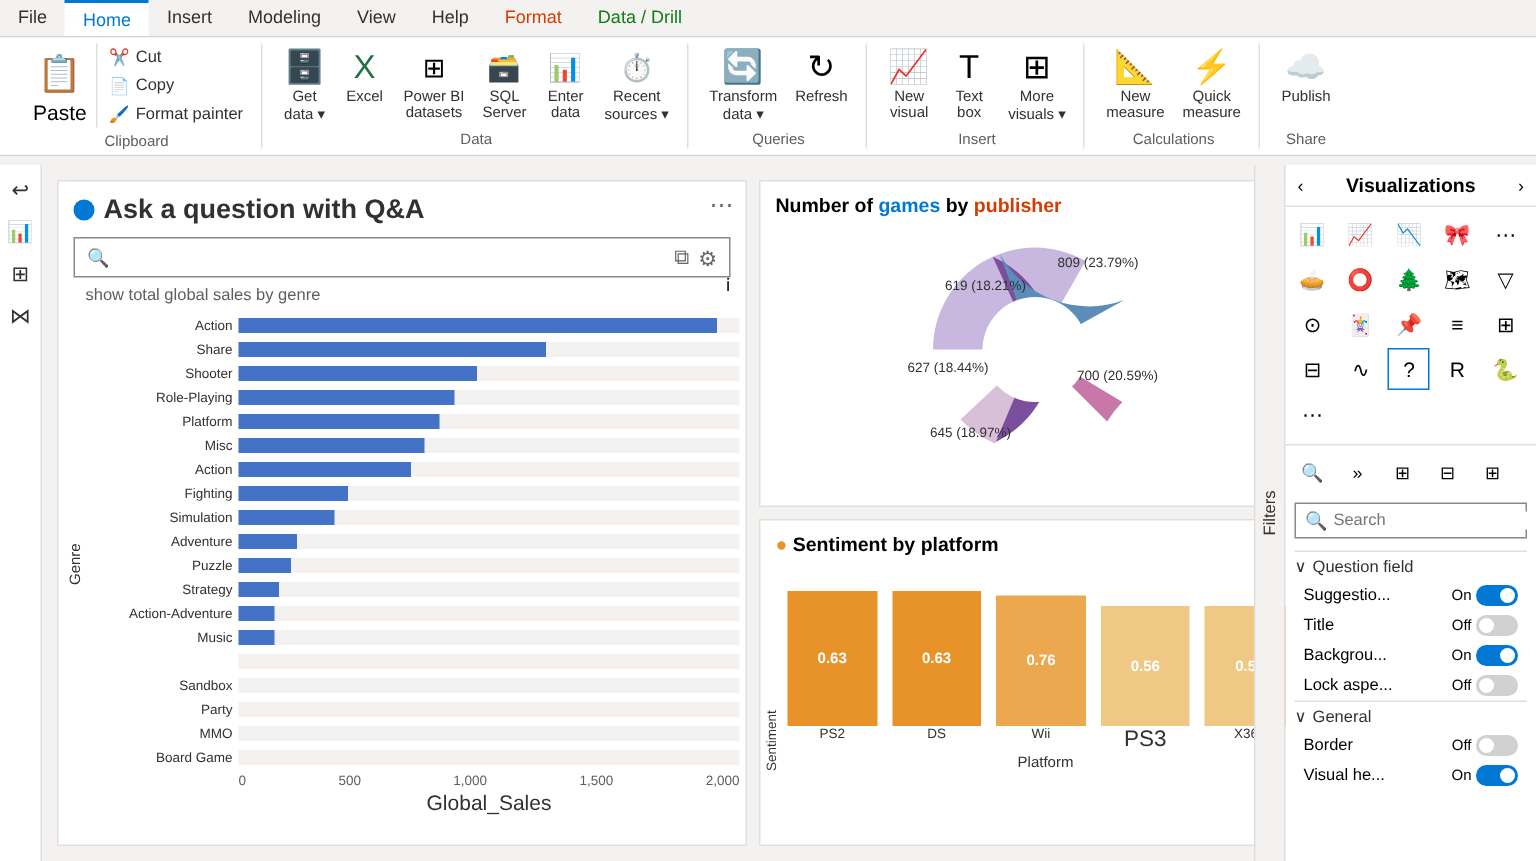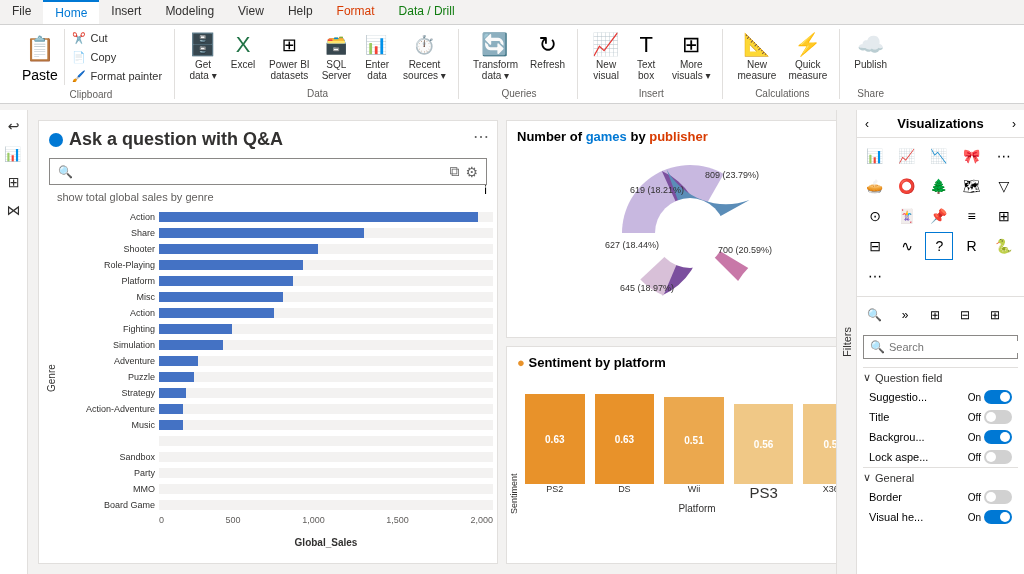--- a/index.html
+++ b/index.html
@@ -45,21 +45,21 @@
     .qa-circle { width: 14px; height: 14px; border-radius: 50%; background: #0078d4; }
     .qa-title { font-size: 18px; font-weight: 600; color: #323130; }
     .qa-input-row { display: flex; align-items: center; margin: 4px 10px; border: 1px solid #8a8886; padding: 4px 8px; gap: 6px; }
     .qa-input { flex: 1; border: none; outline: none; font-size: 12px; color: #323130; }
     .qa-suggestion { font-size: 11px; color: #605e5c; padding: 2px 18px 4px; cursor: pointer; }
     .bar-row { display: flex; align-items: center; height: 16px; }
     .bar-label { width: 100px; text-align: right; font-size: 9px; color: #323130; padding-right: 4px; overflow: hidden; text-overflow: ellipsis; white-space: nowrap; }
     .bar-container { flex: 1; height: 10px; background: #f3f2f1; position: relative; }
     .bar-fill { height: 100%; background: #4472c4; }
     .bar-axis { display: flex; justify-content: space-between; margin-left: 100px; font-size: 9px; color: #605e5c; padding-top: 2px; }
-    .axis-label { font-size: 10px; text-align: center; color: #323130; margin-top: 12px; font-weight: bold; }
+    .axis-label { font-size: 14px; text-align: center; color: #323130; margin-top: 2px; }
     .chart-inner { display: flex; }
 
     
     .right-charts { display: flex; flex-direction: column; gap: 8px; flex: 1; }
 
     
     .donut-card { flex: 1; min-height: 200px; }
     .donut-area { display: flex; align-items: center; justify-content: center; height: 170px; position: relative; }
 
     
@@ -423,21 +423,21 @@
                   <div style="font-size: 10px; color: rgb(255, 255, 255); font-weight: 600;">0.63</div>
                 </div>
               </div>
               <div style="display: flex; flex-direction: column; align-items: center; flex: 1 1 0%;">
                 <div style="width: 100%; height: 90px; background: rgb(232, 146, 42); display: flex; align-items: center; justify-content: center;">
                   <div style="font-size: 10px; color: rgb(255, 255, 255); font-weight: 600;">0.63</div>
                 </div>
               </div>
               <div style="display: flex; flex-direction: column; align-items: center; flex: 1 1 0%;">
                 <div style="width: 100%; height: 87px; background: rgb(235, 168, 78); display: flex; align-items: center; justify-content: center;">
-                  <div style="font-size: 10px; color: rgb(255, 255, 255); font-weight: 600;">0.51</div>
+                  <div style="font-size: 10px; color: rgb(255, 255, 255); font-weight: 600;">0.76</div>
                 </div>
               </div>
               <div style="display: flex; flex-direction: column; align-items: center; flex: 1 1 0%;">
                 <div style="width: 100%; height: 80px; background: rgb(240, 200, 134); display: flex; align-items: center; justify-content: center;">
                   <div style="font-size: 10px; color: rgb(255, 255, 255); font-weight: 600;">0.56</div>
                 </div>
               </div>
               <div style="display: flex; flex-direction: column; align-items: center; flex: 1 1 0%;">
                 <div style="width: 100%; height: 80px; background: rgb(240, 200, 134); display: flex; align-items: center; justify-content: center;">
                   <div style="font-size: 10px; color: rgb(255, 255, 255); font-weight: 600;">0.56</div>

